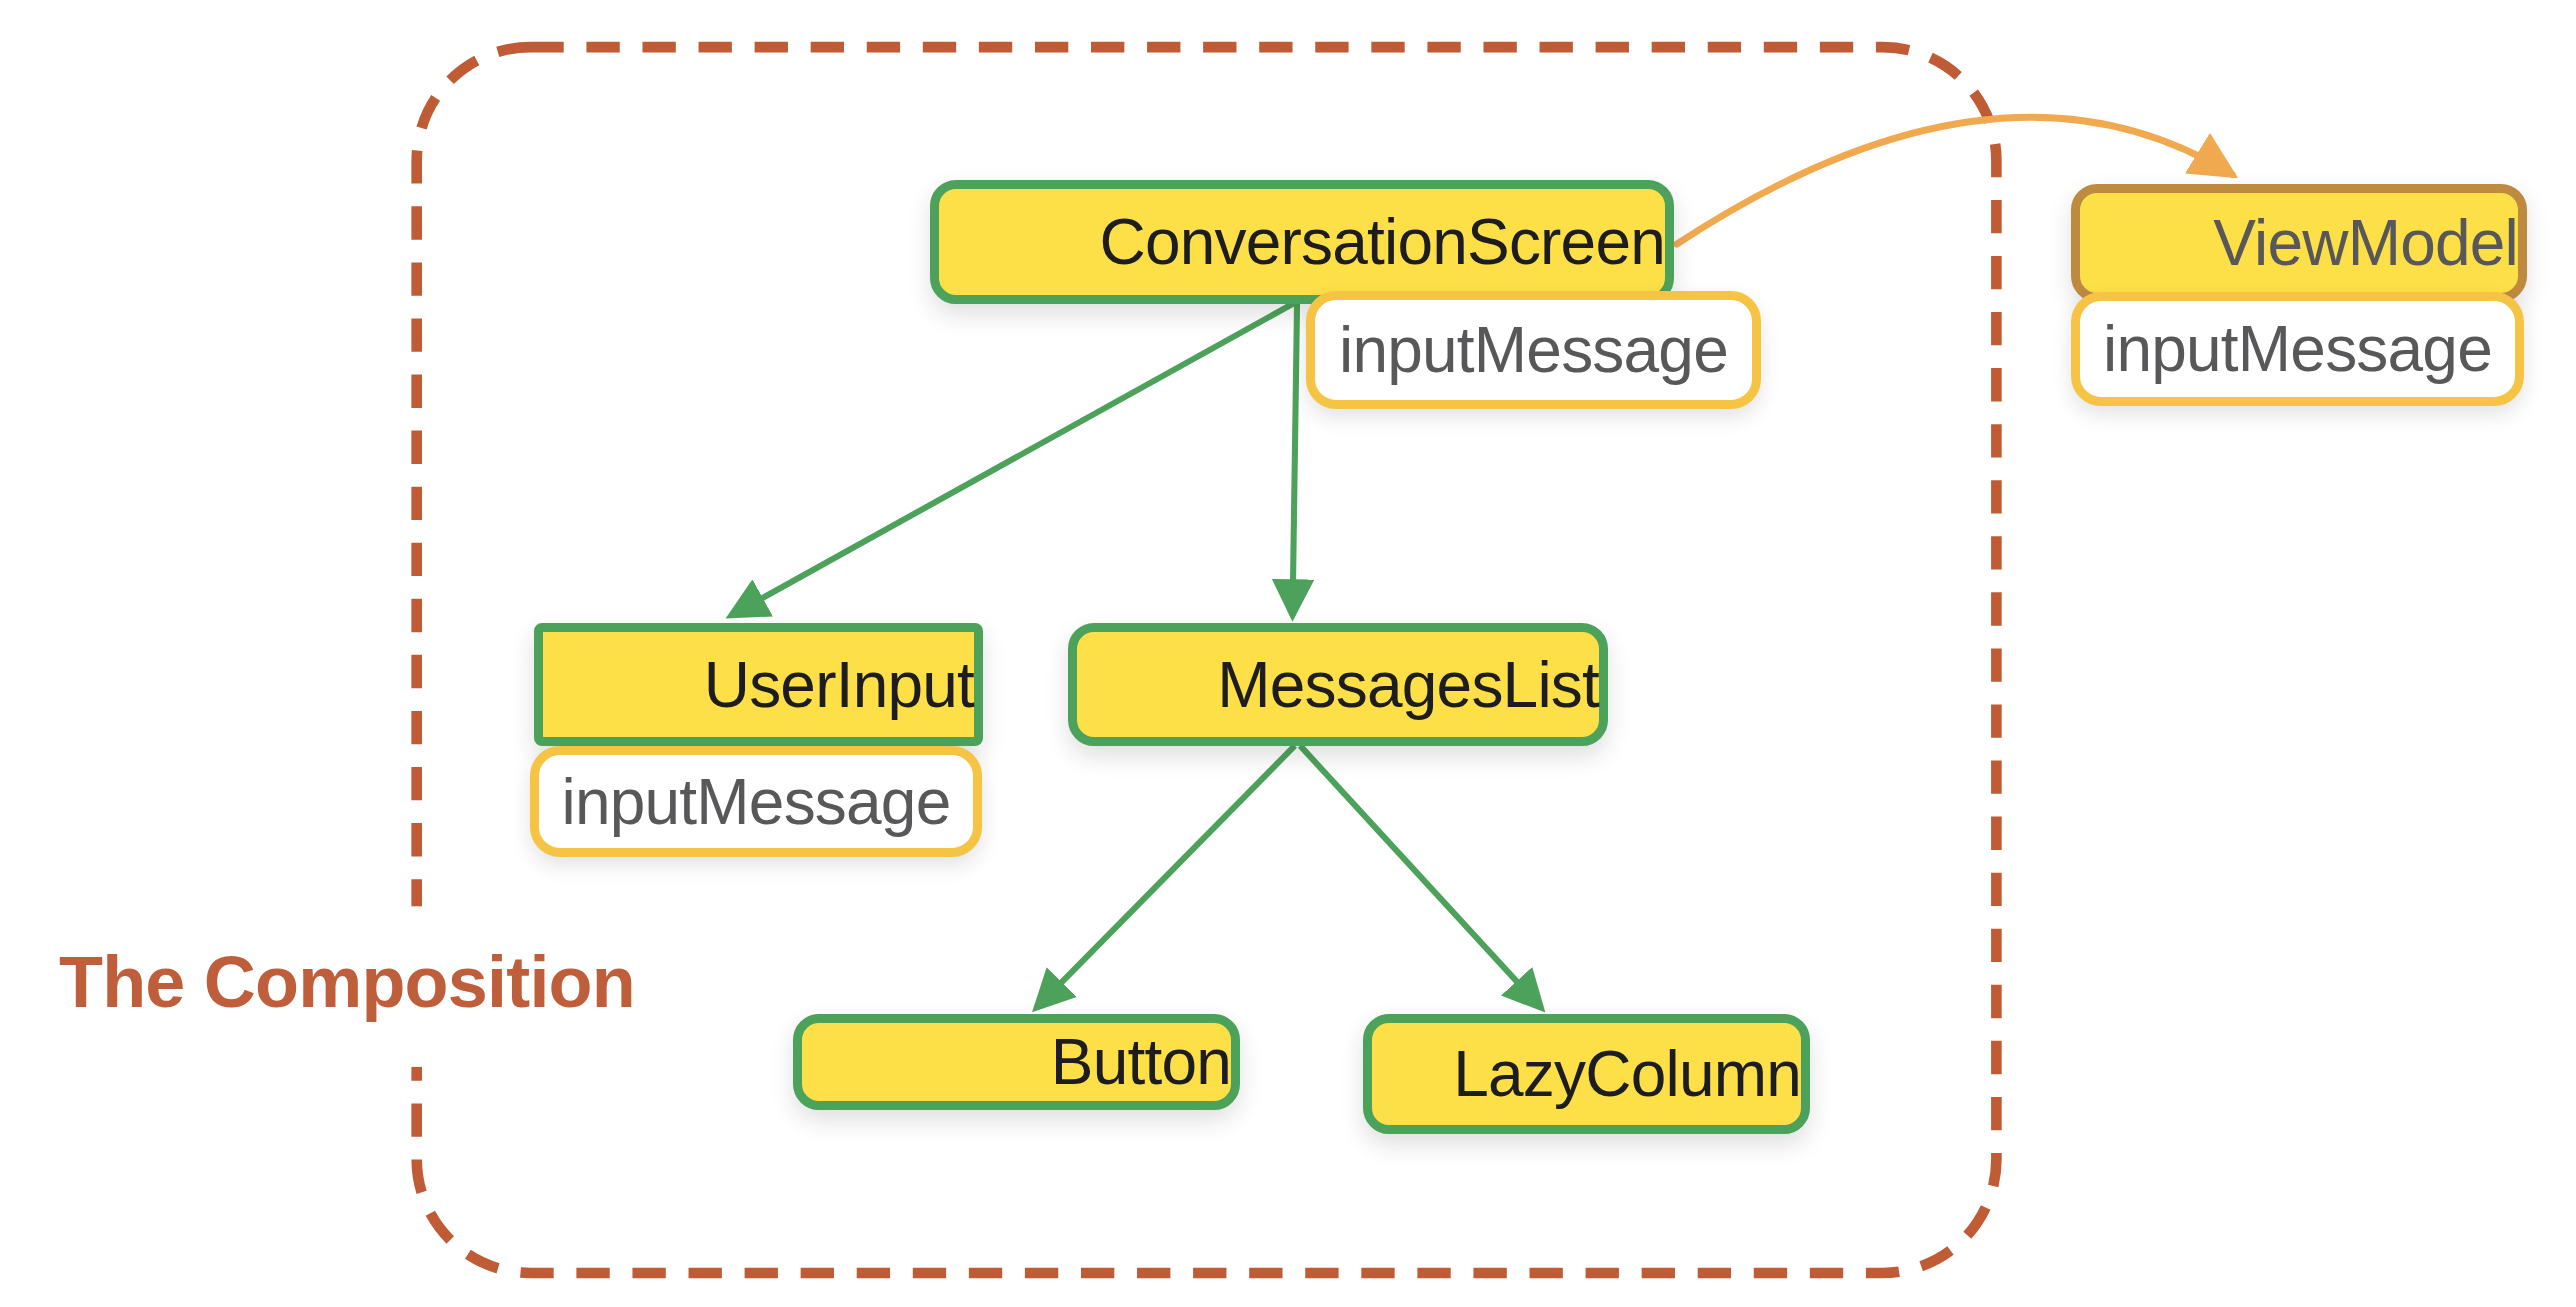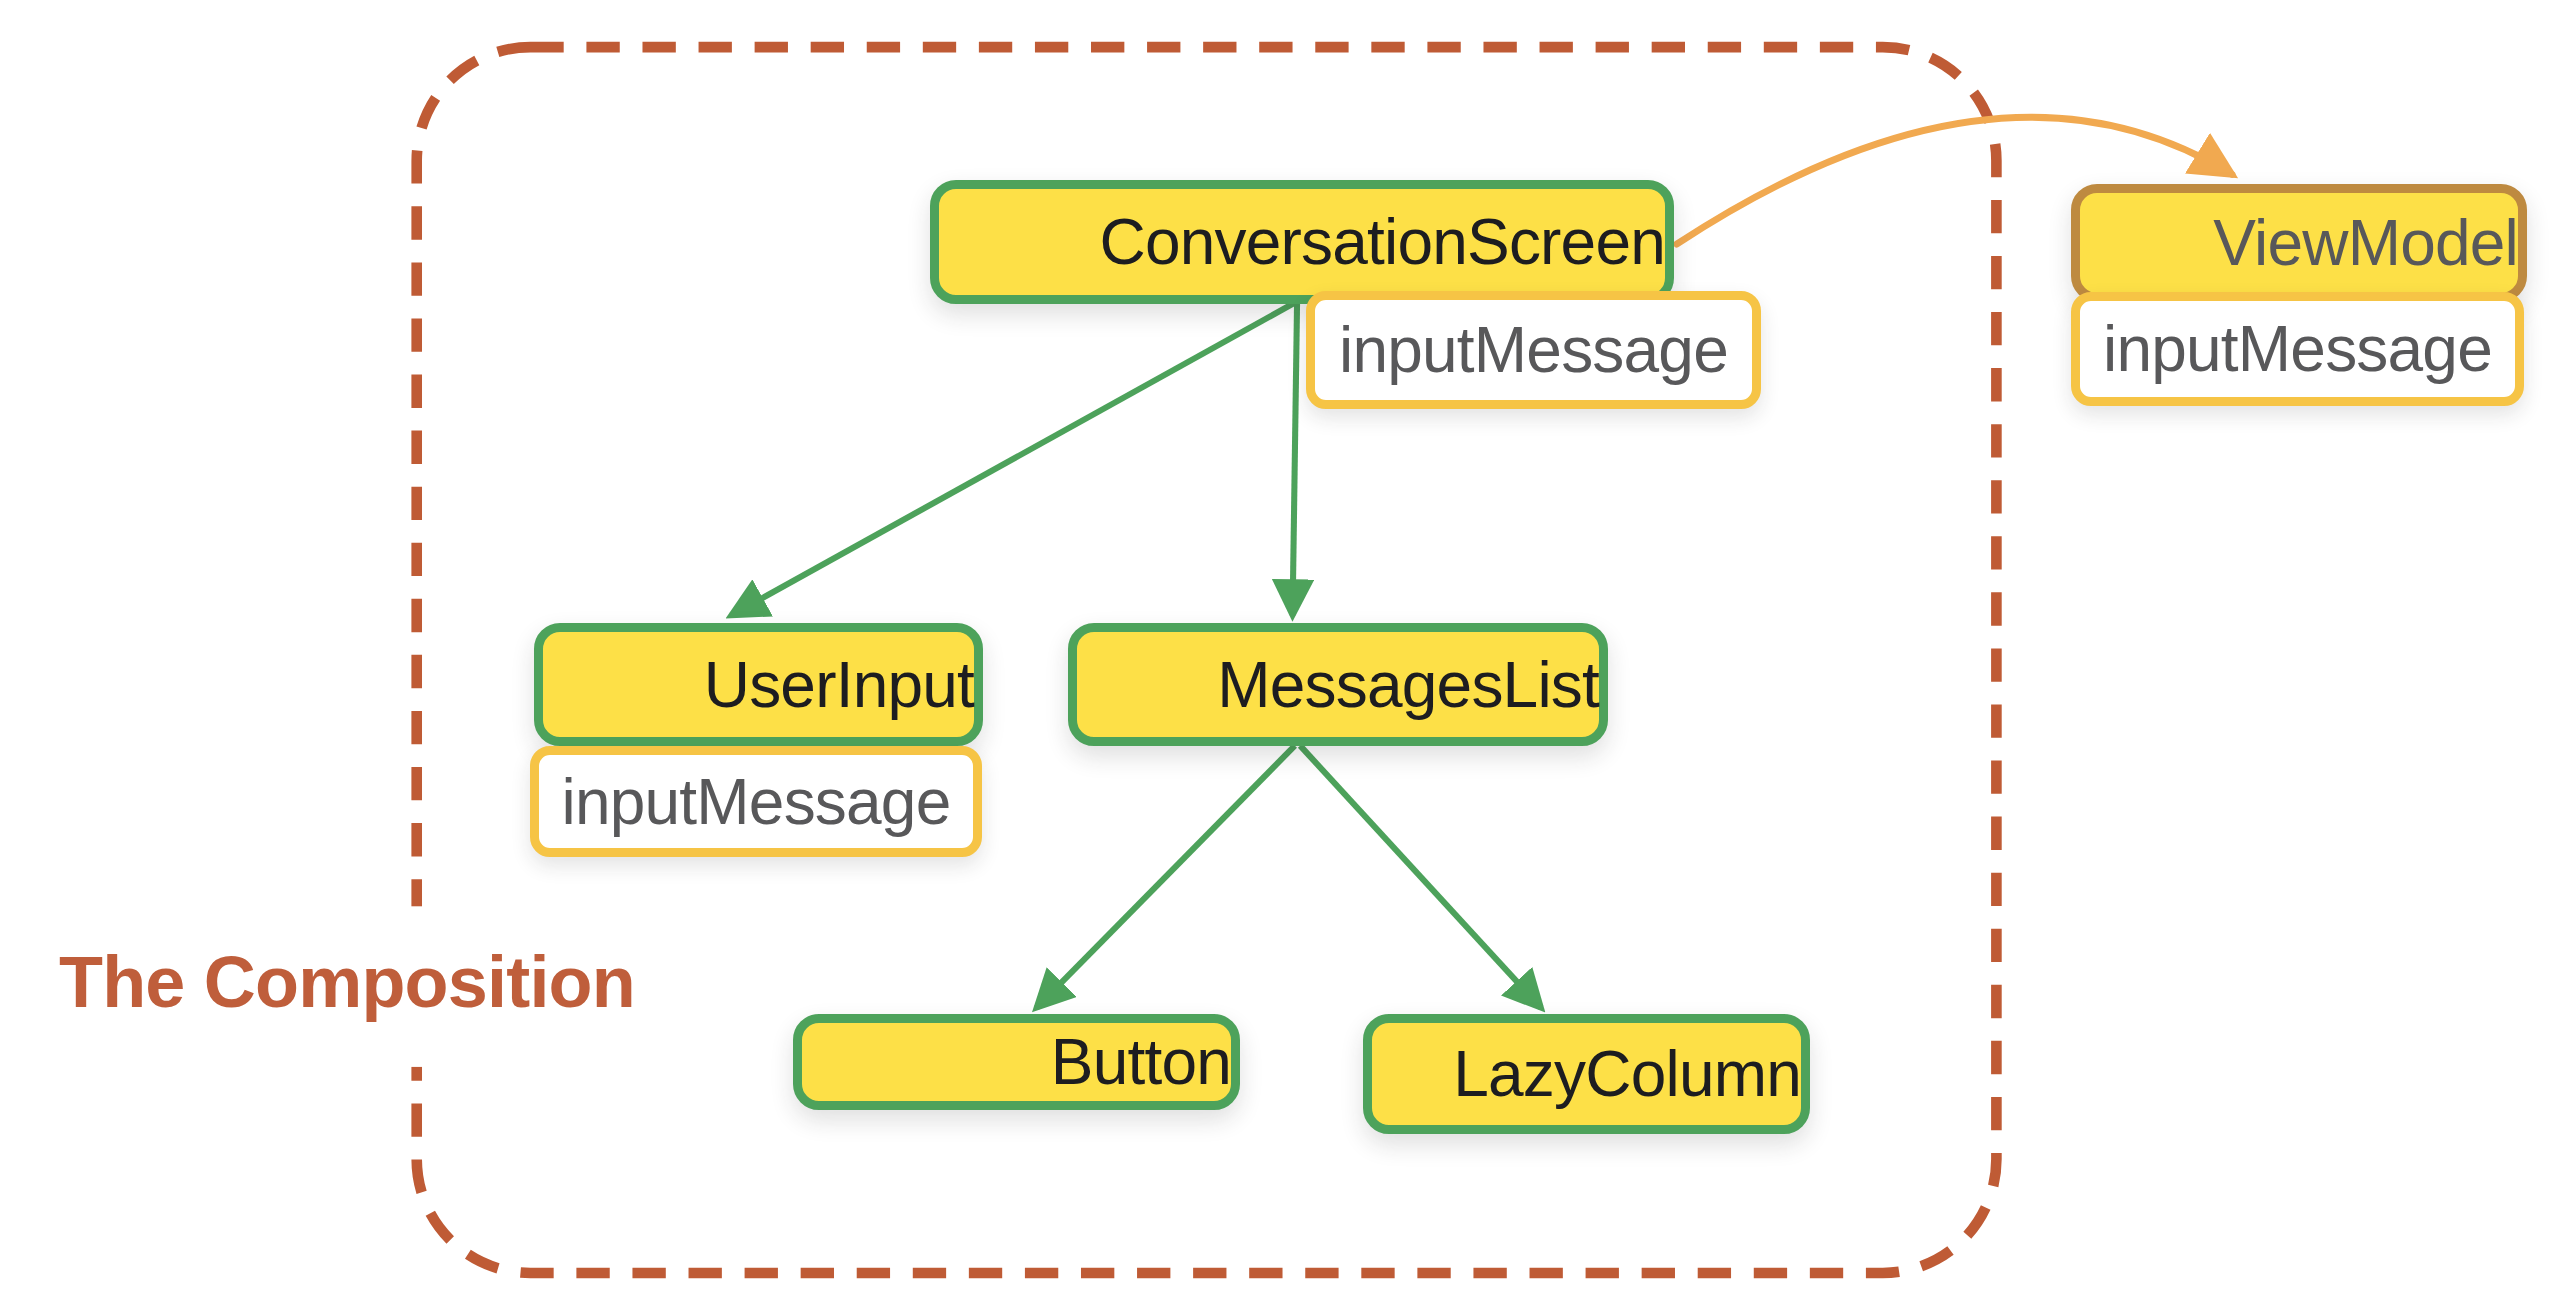--- a/index.html
+++ b/index.html
@@ -27,21 +27,21 @@
     white-space:nowrap;
     letter-spacing:-0.8px;
   }
   .node.viewmodel{border-color:var(--brown);}
   .node.viewmodel .label{color:var(--state_text);}
   .badge{
     position:absolute;
     z-index:2;
     background:#ffffff;
     border:9.8px solid var(--yellow);
-    border-radius:20px;
+    border-radius:30px;
     display:flex;align-items:center;justify-content:center;
     box-shadow:0 9px 19.7px rgba(32,33,36,0.12);
     box-sizing:border-box;
   }
   .badge .label{
     font-size:64px;
     color:var(--state_text);
     white-space:nowrap;
     letter-spacing:-0.8px;
   }
@@ -80,21 +80,21 @@
     <line x1="1709" y1="984" x2="1368" y2="1330" style="stroke:var(--green)" stroke-width="8" marker-end="url(#arrow-green)"></line>
     <line x1="1716" y1="984" x2="2034" y2="1330" style="stroke:var(--green)" stroke-width="8" marker-end="url(#arrow-green)"></line>
 
     <path d="M 2213 322 Q 2640 42 2946 230" fill="none" style="stroke:var(--orange)" stroke-width="9" stroke-linecap="round" marker-end="url(#arrow-orange)"></path>
   </svg>
 
   <div class="node" style="left:930px;top:180px;width:744px;height:124px;">
     <span class="label">ConversationScreen</span>
   </div>
 
-  <div class="node" style="left:534px;top:623px;width:449px;height:123px;">
+  <div class="node" style="left:534px;top:623px;width:449px;height:123px;border-radius:8px;">
     <span class="label">UserInput</span>
   </div>
 
   <div class="node" style="left:1068px;top:623px;width:540px;height:123px;">
     <span class="label">MessagesList</span>
   </div>
 
   <div class="node" style="left:793px;top:1014px;width:447px;height:96px;">
     <span class="label">Button</span>
   </div>

